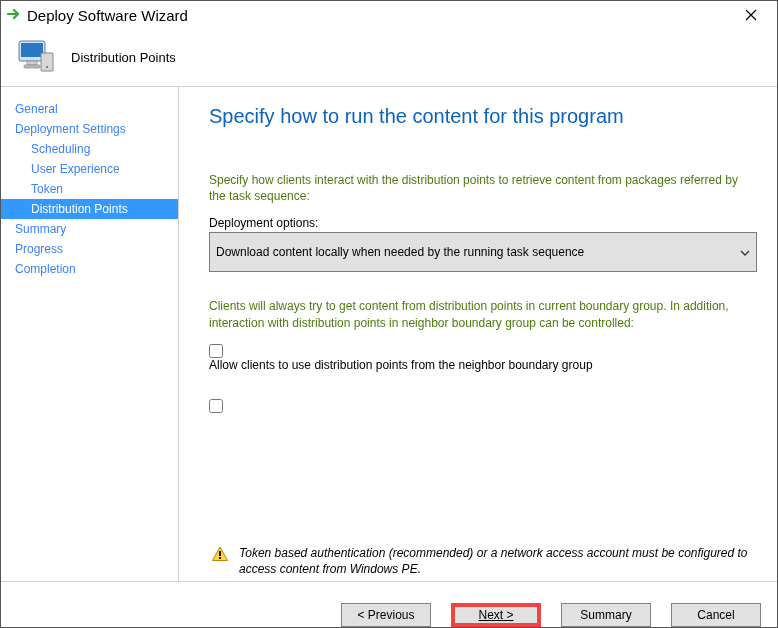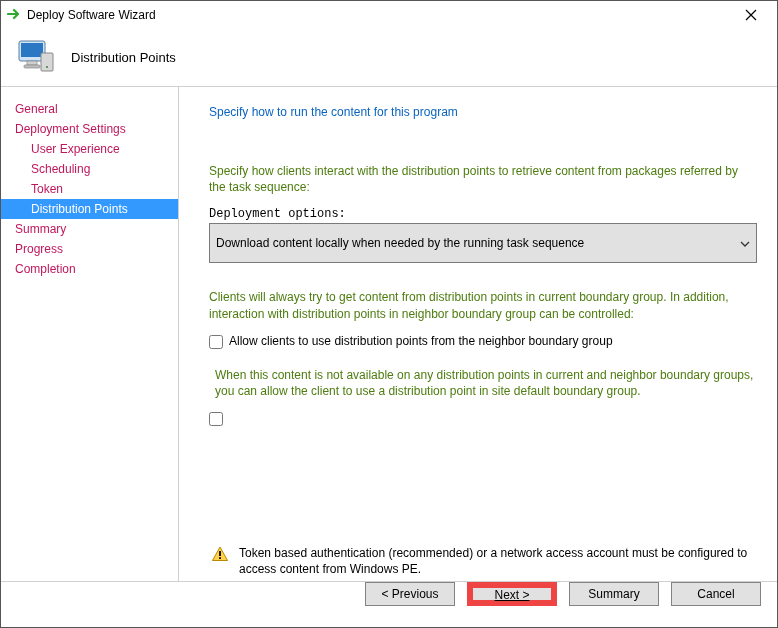--- a/index.html
+++ b/index.html
@@ -20,21 +20,21 @@
   }
   .titlebar {
     height: 28px;
     display: flex;
     align-items: center;
     padding: 0 6px 0 6px;
     background: #fff;
   }
   .titlebar .title-text {
     flex: 1;
-    font-size: 12px;
+    font-size: 15px;
     padding-left: 4px;
   }
   .close-icon {
     width: 40px;
     height: 28px;
     display: flex;
     align-items: center;
     justify-content: center;
     cursor: pointer;
   }
@@ -51,55 +51,54 @@
     display: flex;
     min-height: 0;
   }
   .sidebar {
     width: 178px;
     border-right: 1px solid #d0d0d0;
     padding-top: 12px;
   }
   .nav-item {
     padding: 3px 6px 3px 14px;
-    color: #be185d;
+    color: #3b82f6;
     cursor: pointer;
     white-space: nowrap;
   }
   .nav-item.sub {
     padding-left: 30px;
   }
   .nav-item.selected {
     background: #3399ff;
     color: #fff;
   }
   .content {
     flex: 1;
     padding: 18px 20px 0 30px;
     display: flex;
     flex-direction: column;
     min-height: 0;
   }
   .page-heading {
     color: #0a63c0;
-    font-size: 12px;
+    font-size: 20px;
     font-weight: 400;
     margin-bottom: 44px;
   }
   .section-text {
     font-size: 12px;
     color: #4d7c0f;
     line-height: 1.35;
     margin-bottom: 4px;
   }
   .field-label {
     font-size: 12px;
     margin-top: 8px;
     margin-bottom: 2px;
-    font-family: Liberation Mono, monospace;
   }
   .dropdown {
     position: relative;
     width: 100%;
     border: 1px solid #7a7a7a;
     background: #e1e1e1;
     height: 40px;
     display: flex;
     align-items: center;
     padding: 0 22px 0 6px;
@@ -109,22 +108,22 @@
   }
   .dropdown .chev {
     position: absolute;
     right: 6px;
     top: 50%;
     transform: translateY(-50%);
   }
   .check-row {
     display: flex;
     align-items: flex-start;
-    gap: 6px;
     margin: 8px 0 18px 0;
+    flex-direction: column;
   }
   .check-row input[type=checkbox] {
     width: 14px;
     height: 14px;
     margin: 1px 0 0 0;
   }
   .indent-block {
     padding-left: 6px;
   }
   .content-fill { flex: 1; }
@@ -132,42 +131,43 @@
     display: flex;
     align-items: flex-start;
     gap: 10px;
     padding: 0 2px 4px 2px;
     overflow: hidden;
     max-height: 36px;
   }
   .warning-row .warn-text {
     font-size: 12px;
     line-height: 1.35;
+    font-style: italic;
   }
   .footer {
     height: 46px;
     border-top: 1px solid #d0d0d0;
     display: flex;
-    align-items: flex-start;
+    align-items: flex-end;
     justify-content: flex-end;
-    gap: 12px;
+    gap: 20px;
     padding: 0 16px;
   }
   .btn {
     min-width: 90px;
     height: 24px;
     border: 1px solid #838383;
     background: #e1e1e1;
     font-size: 12px;
     cursor: pointer;
     font-family: inherit;
     padding: 0 8px;
   }
   .btn.primary {
-    border: 6px solid #ef4444;
+    border: 4px solid #ef4444;
     text-decoration: underline;
   }
 </style>
 </head>
 <body>
 
 <div class="window">
 
   <div class="titlebar">
     <span>
@@ -195,22 +195,22 @@
       </svg>
     </span>
     <span style="font-size:13px;">Distribution Points</span>
   </div>
 
   <div class="body">
 
     <div class="sidebar">
       <div class="nav-item">General</div>
       <div class="nav-item">Deployment Settings</div>
+      <div class="nav-item sub">Scheduling</div>
       <div class="nav-item sub">User Experience</div>
-      <div class="nav-item sub">Scheduling</div>
       <div class="nav-item sub">Token</div>
       <div class="nav-item sub selected">Distribution Points</div>
       <div class="nav-item">Summary</div>
       <div class="nav-item">Progress</div>
       <div class="nav-item">Completion</div>
     </div>
 
     <div class="content">
       <div class="page-heading">Specify how to run the content for this program</div>
 
@@ -226,21 +226,20 @@
         </span>
       </div>
 
       <div class="section-text">Clients will always try to get content from distribution points in current boundary group. In addition, interaction with distribution points in neighbor boundary group can be controlled:</div>
 
       <label class="check-row">
         <input type="checkbox" style="">
         <span>Allow clients to use distribution points from the neighbor boundary group</span>
       </label>
 
-      <div class="indent-block section-text">When this content is not available on any distribution points in current and neighbor boundary groups, you can allow the client to use a distribution point in site default boundary group.</div>
 
       <label class="check-row">
         <input type="checkbox" style="">
       </label>
 
       <div class="content-fill"></div>
 
       <div class="warning-row">
         <span>
           <svg width="18" height="18" viewBox="0 0 18 18">

